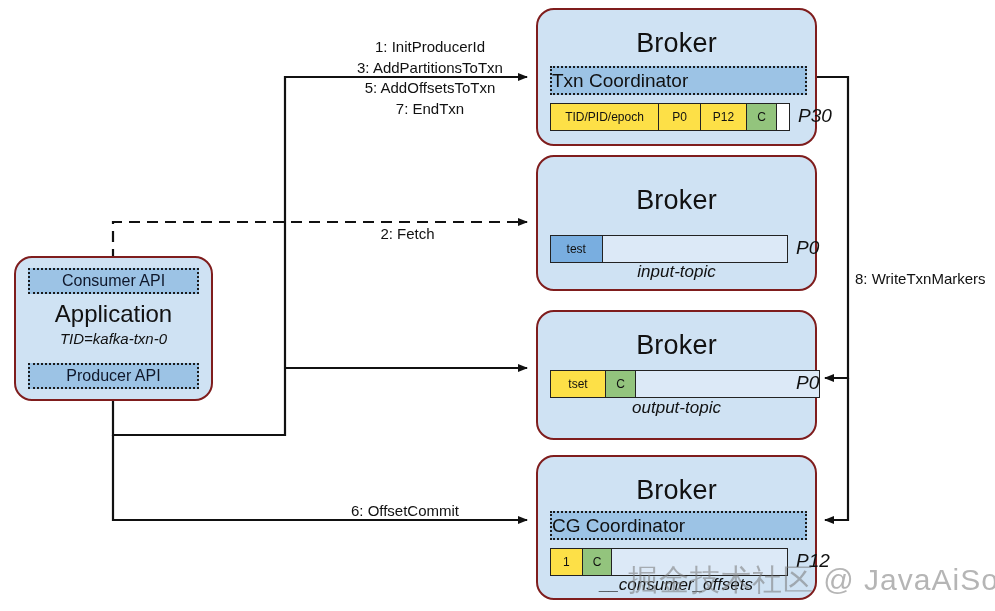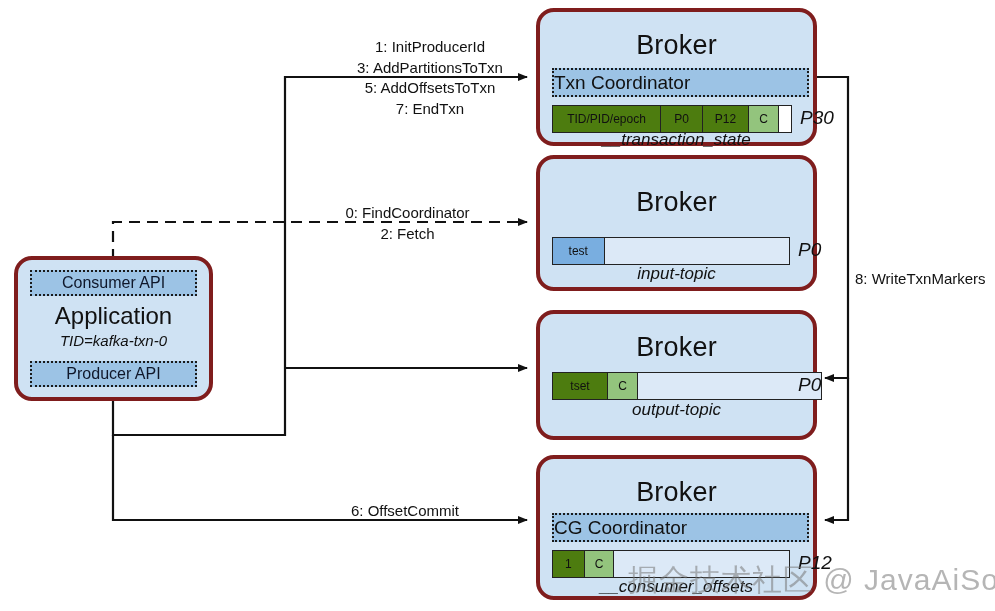--- a/index.html
+++ b/index.html
@@ -24,21 +24,21 @@
     width: 995px;
     height: 611px;
     pointer-events: none;
   }
 
   
   .node {
     position: absolute;
     box-sizing: border-box;
     background: #cfe2f3;
-    border: 4px solid #7f1d1d;
+    border: 2px solid #7f1d1d;
     border-radius: 18px;
   }
   .broker-title {
     position: absolute;
     left: 0; right: 0;
     text-align: center;
     font-size: 27px;
     color: #111;
     letter-spacing: 0.2px;
   }
@@ -66,21 +66,21 @@
   .cell {
     box-sizing: border-box;
     display: flex;
     align-items: center;
     justify-content: center;
     font-size: 12px;
     color: #111;
     border-right: 1.5px solid #222;
     white-space: nowrap;
   }
-  .cell.green-light { background: #4d7c0f; }
+  .cell.green-light { background: #fde047; }
   .cell.green-dark  { background: #93c47d; }
   .cell.blue        { background: #79aee0; }
   .cell.empty       { background: #ffffff; border-right: none; }
   .cell.filler      { background: #dce9f7; border-right: none; }
 
   .pnum {
     position: absolute;
     font-style: italic;
     font-size: 19px;
     color: #111;
@@ -201,21 +201,20 @@
       <span>Txn Coordinator</span>
     </div>
     <div class="strip" style="left:12px; top:93px; width:240px; height:28px;">
       <div class="cell green-light" style="width:108px;">TID/PID/epoch</div>
       <div class="cell green-light" style="width:42px;">P0</div>
       <div class="cell green-light" style="width:46px;">P12</div>
       <div class="cell green-dark" style="width:30px;">C</div>
       <div class="cell empty" style="width:12px;"></div>
     </div>
     <div class="pnum" style="left:260px; top:95px;">P30</div>
-    <div class="topic-name" style="top:118px;">__transaction_state</div>
   </div>
 
   <div class="node" style="left:536px; top:155px; width:281px; height:136px;">
     <div class="broker-title" style="top:28px;">Broker</div>
     <div class="strip" style="left:12px; top:78px; width:238px; height:28px;">
       <div class="cell blue" style="width:52px;">test</div>
       <div class="cell filler" style="width:186px;"></div>
     </div>
     <div class="pnum" style="left:258px; top:80px;">P0</div>
     <div class="topic-name" style="top:105px;">input-topic</div>
@@ -244,21 +243,20 @@
     </div>
     <div class="pnum" style="left:258px; top:93px;">P12</div>
     <div class="topic-name" style="top:118px;">__consumer_offsets</div>
   </div>
 
   <div class="edge-label" style="left:340px; top:38px; width:180px;">1: InitProducerId</div>
   <div class="edge-label" style="left:330px; top:59px; width:200px;">3: AddPartitionsToTxn</div>
   <div class="edge-label" style="left:335px; top:79px; width:190px;">5: AddOffsetsToTxn</div>
   <div class="edge-label" style="left:345px; top:100px; width:170px;">7: EndTxn</div>
 
-  <div class="edge-label" style="left:300px; top:204px; width:215px;">0: FindCoordinator</div>
   <div class="edge-label" style="left:300px; top:225px; width:215px;">2: Fetch</div>
 
 
   <div class="edge-label" style="left:295px; top:502px; width:220px;">6: OffsetCommit</div>
 
   <div class="edge-label" style="left:855px; top:270px; width:140px; text-align:left;">8: WriteTxnMarkers</div>
 
   <div id="watermark">掘金技术社区 @ JavaAiSouth</div>
 
 </div>

